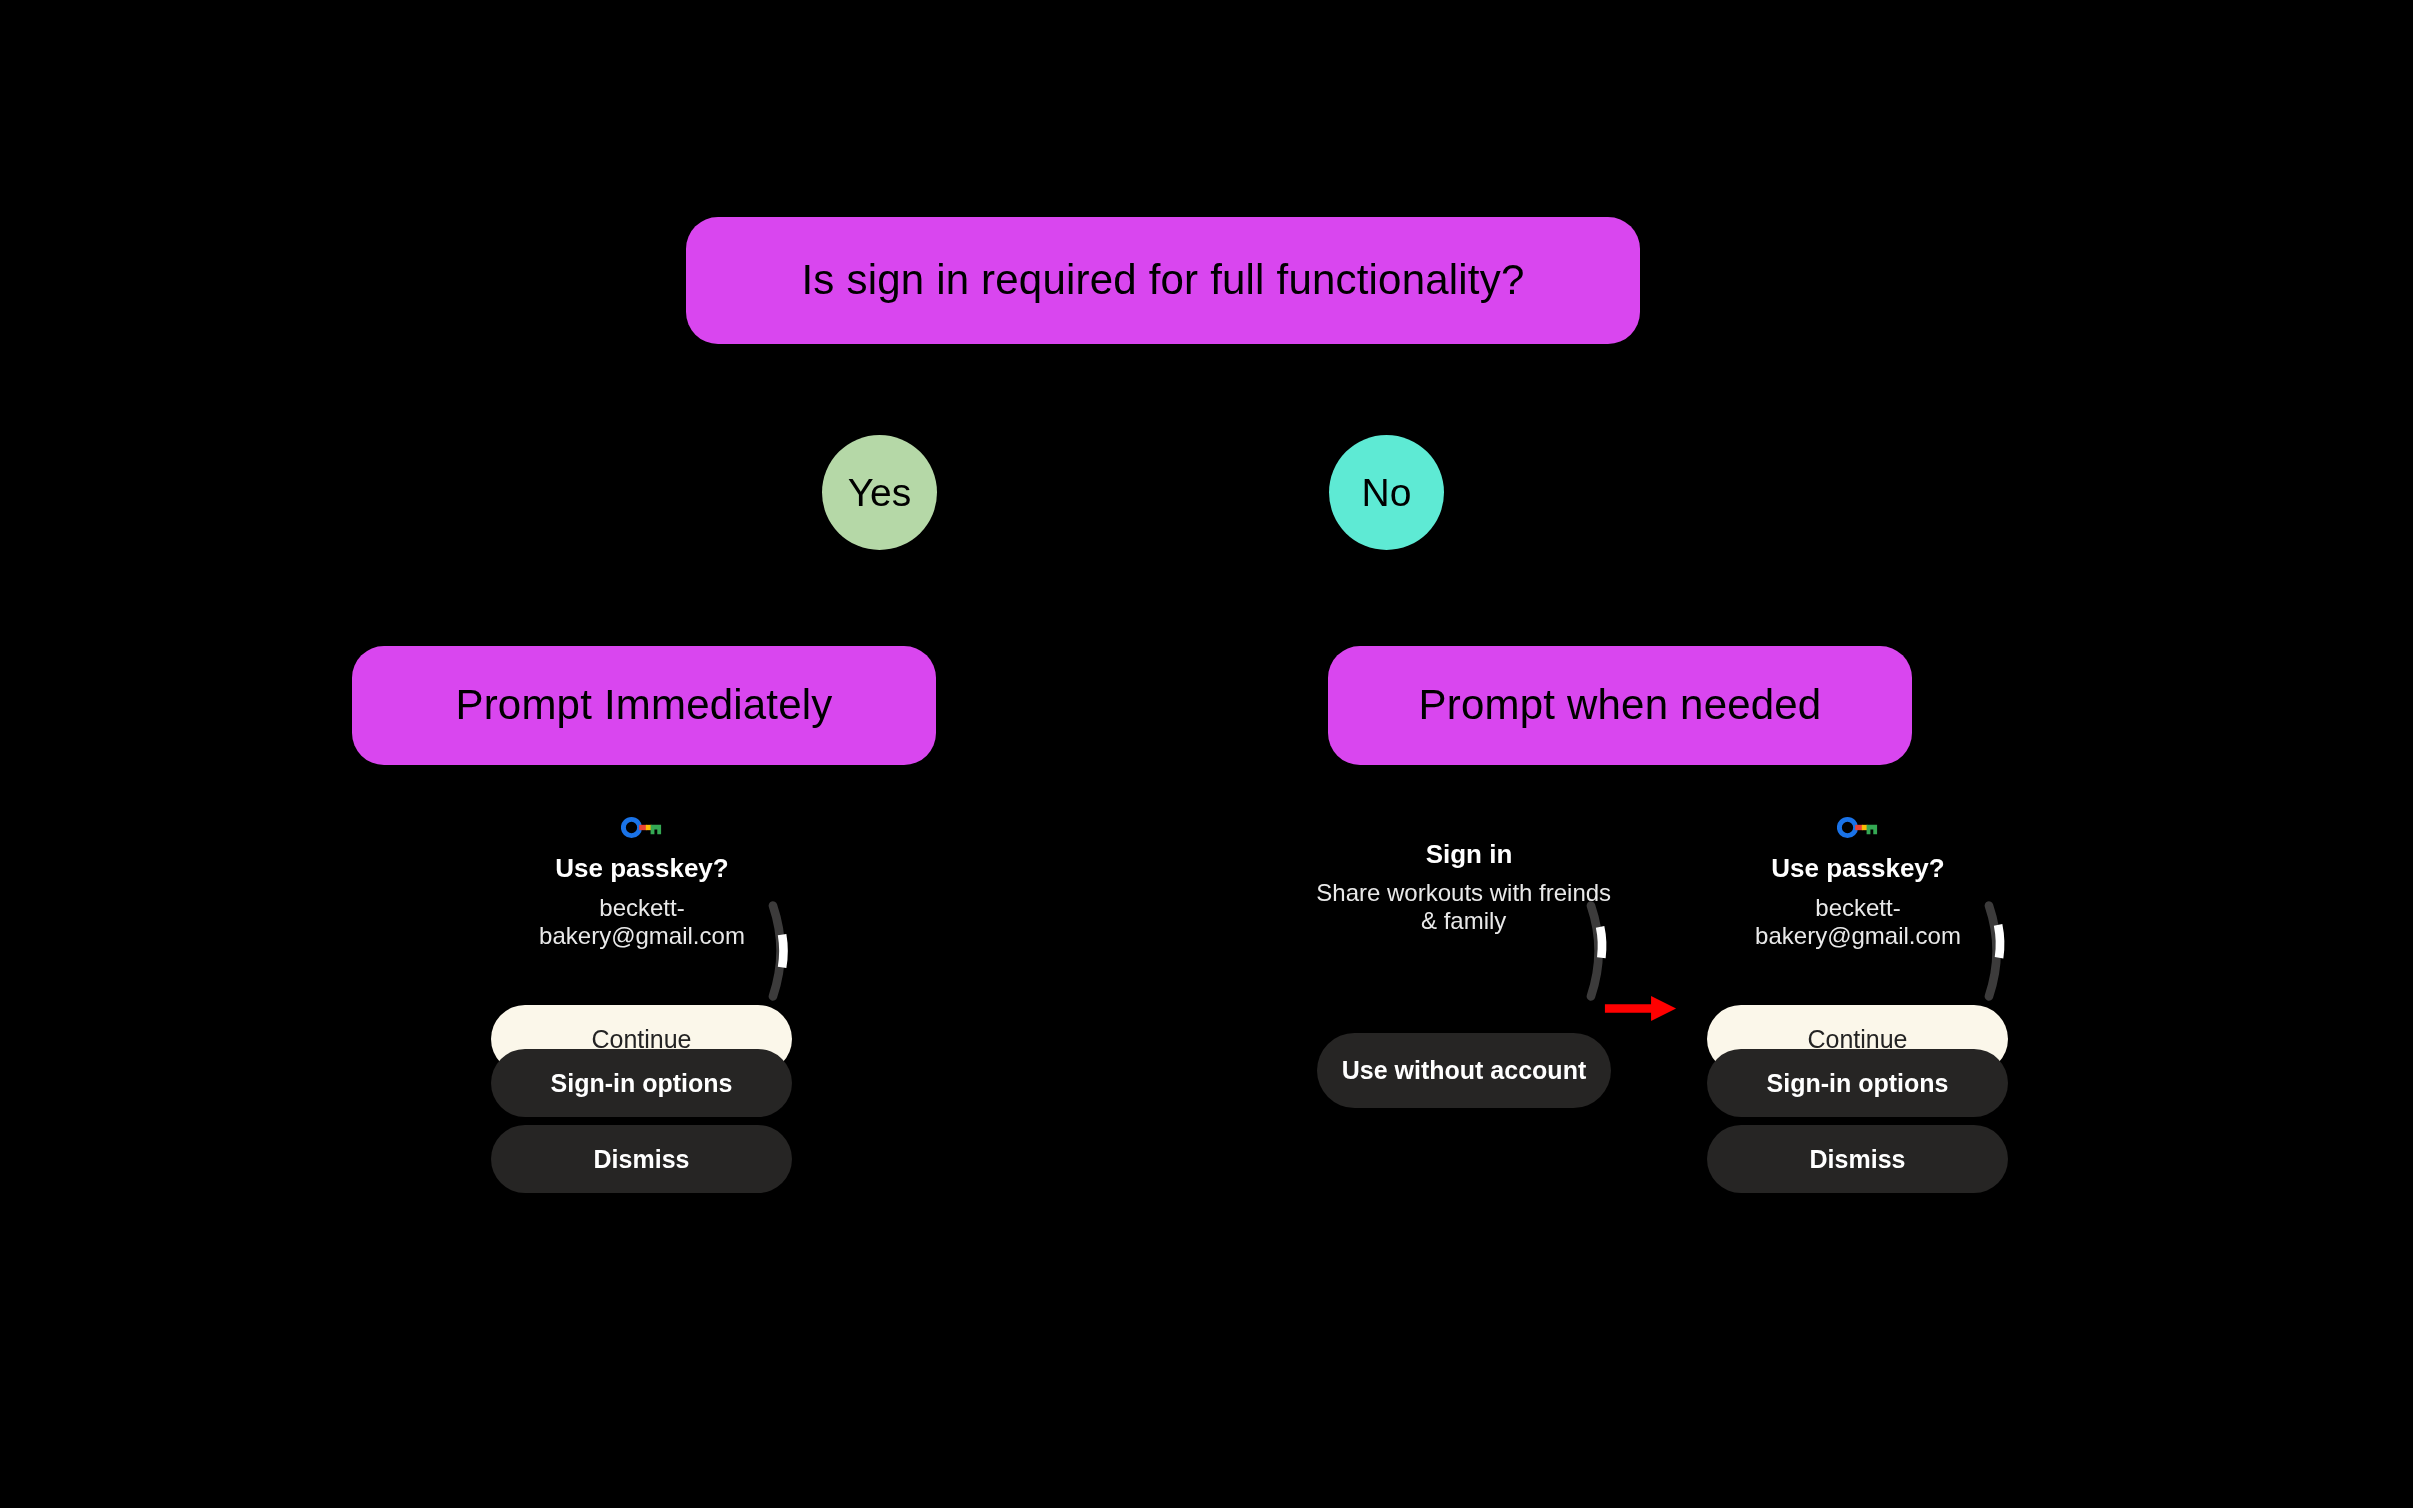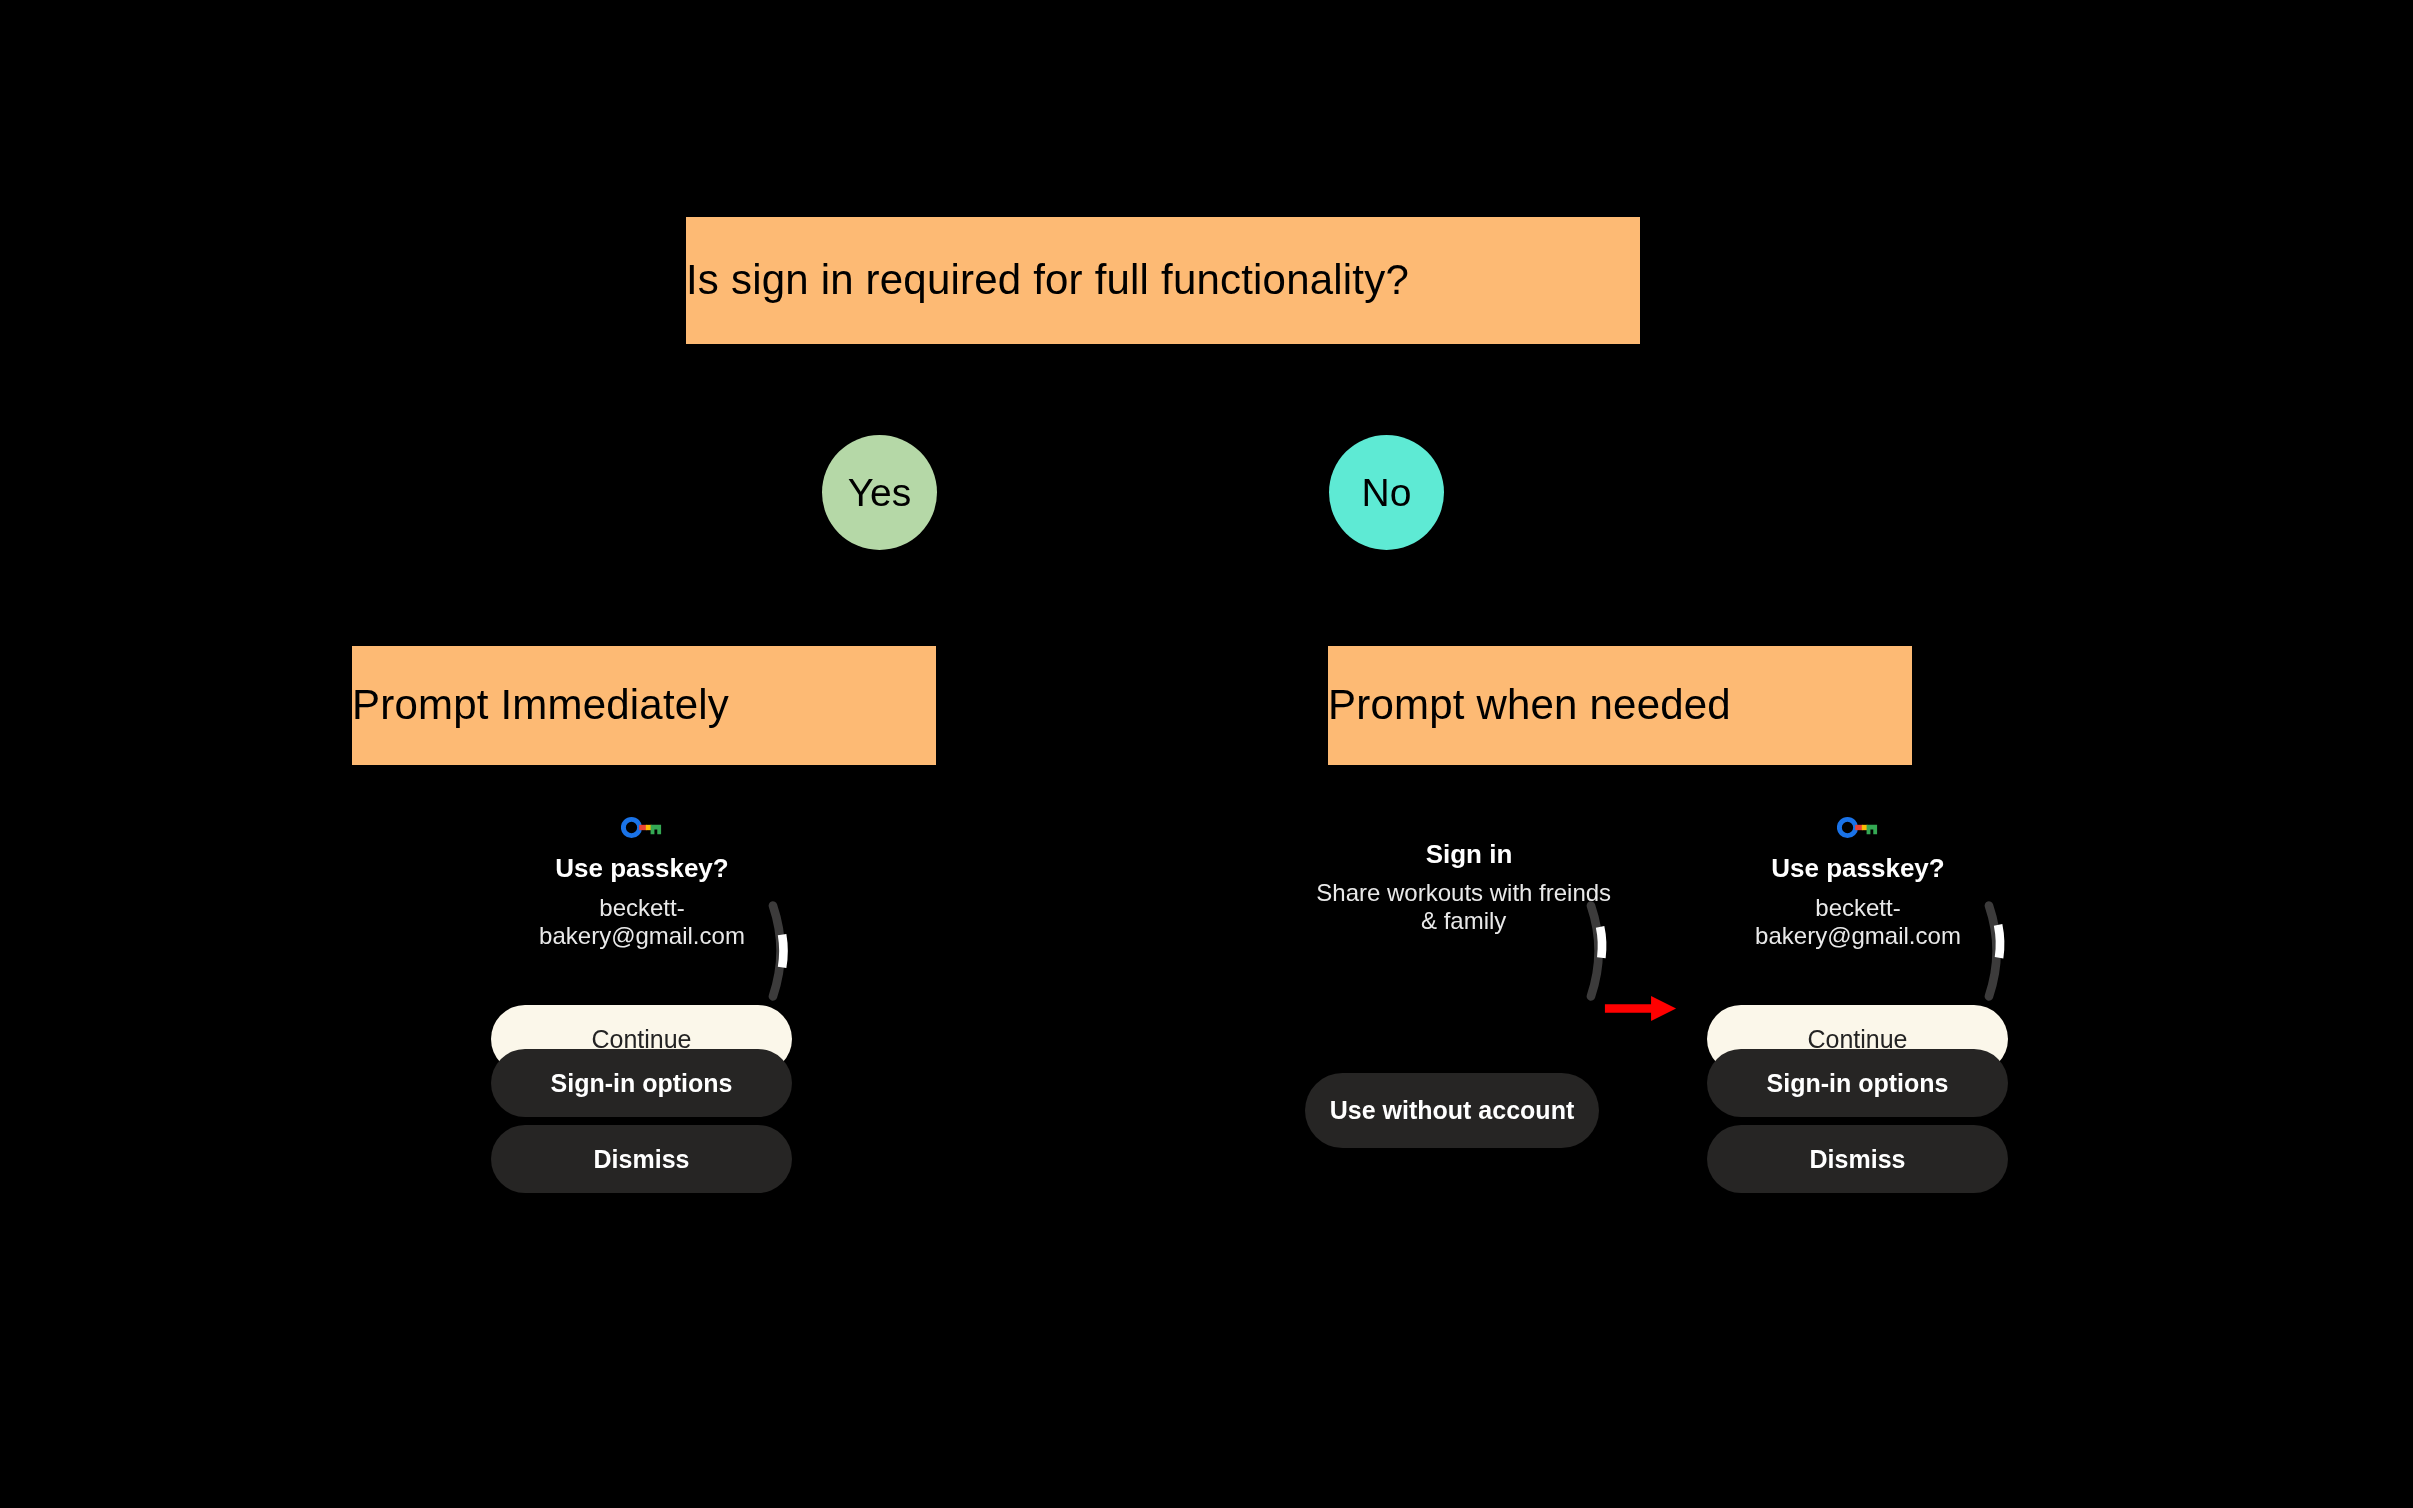--- a/index.html
+++ b/index.html
@@ -13,31 +13,32 @@
     height: 1508px;
     position: relative;
     overflow: hidden;
     font-family: "Liberation Sans", sans-serif;
     color: #ffffff;
   }
 
   
   .flow-box {
     position: absolute;
-    background: #fdba74;
+    background: #d946ef;
     color: #000000;
     display: flex;
     align-items: center;
-    justify-content: flex-start;
+    justify-content: center;
     font-size: 42px;
     font-weight: 400;
     letter-spacing: 0.2px;
     line-height: 1.1;
     text-align: center;
     z-index: 3;
+    border-radius: 32px;
   }
   #decision-box {
     left: 686px;
     top: 217px;
     width: 954px;
     height: 127px;
   }
   #prompt-immediately-box {
     left: 352px;
     top: 646px;
@@ -235,21 +236,21 @@
   </span>
 </div>
 
 <div class="watch" id="watch-middle">
 
   <div class="watch-title" style="top:38px;">Sign in</div>
 
   <div class="watch-sub" style="top:78px; left:1px; right:11.6px;">Share workouts with freinds &amp; family</div>
 
 
-  <div class="pill pill-dark" style="left:0px; top:232px; width:294px; height:75px;margin-top:40px;">
+  <div class="pill pill-dark" style="left:12px; top:232px; width:294px; height:75px;">
     <span>Use without account</span>
   </div>
 
   <span class="scroll-arc" style="left:278px; top:97px;">
     <svg viewBox="0 0 40 110" width="39" height="106" aria-hidden="true">
       <path d="M8 8 Q 24 55 8 102" fill="none" stroke="#3c3b3b" stroke-width="9" stroke-linecap="round"></path>
       <path d="M17.5 30 Q 20.8 45 18.8 62" fill="none" stroke="#ffffff" stroke-width="9" stroke-linecap="butt"></path>
     </svg>
   </span>
 </div>

